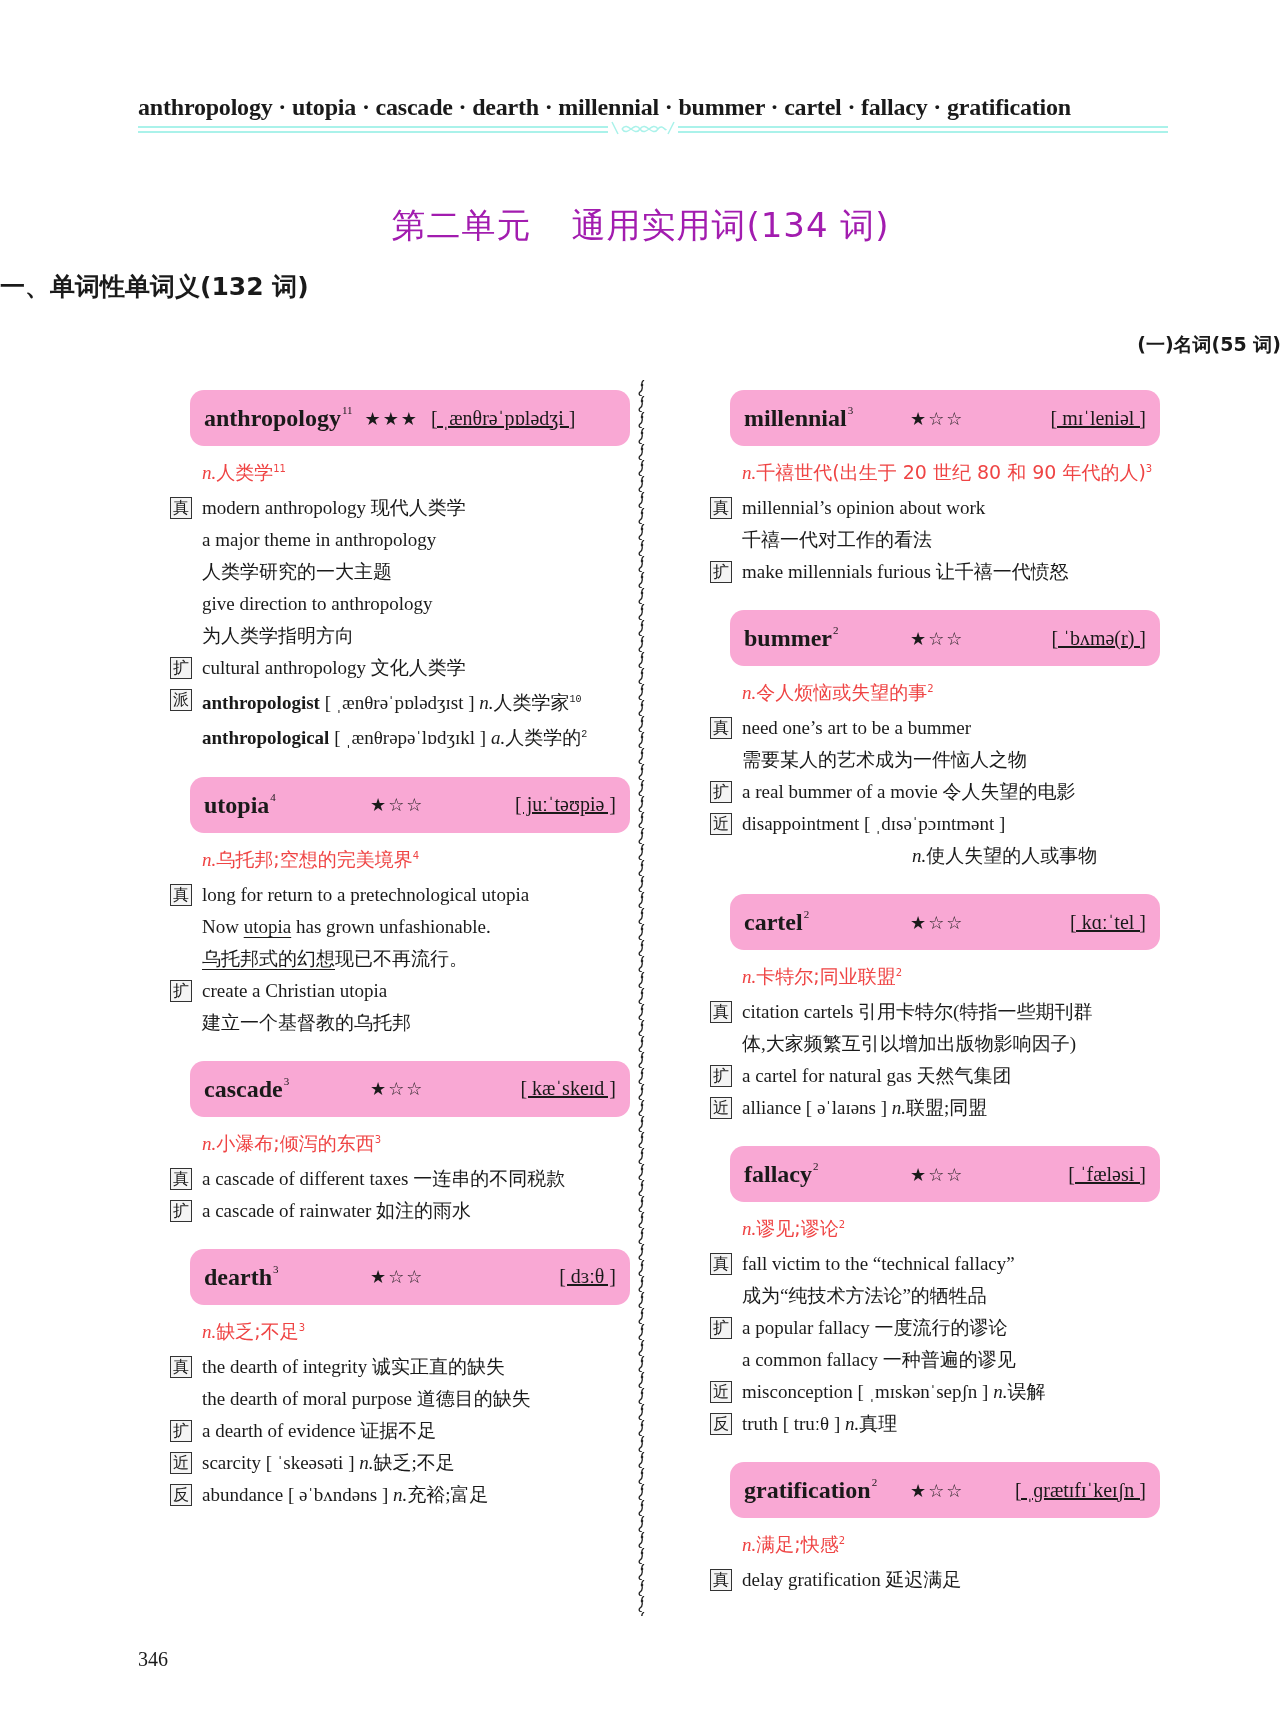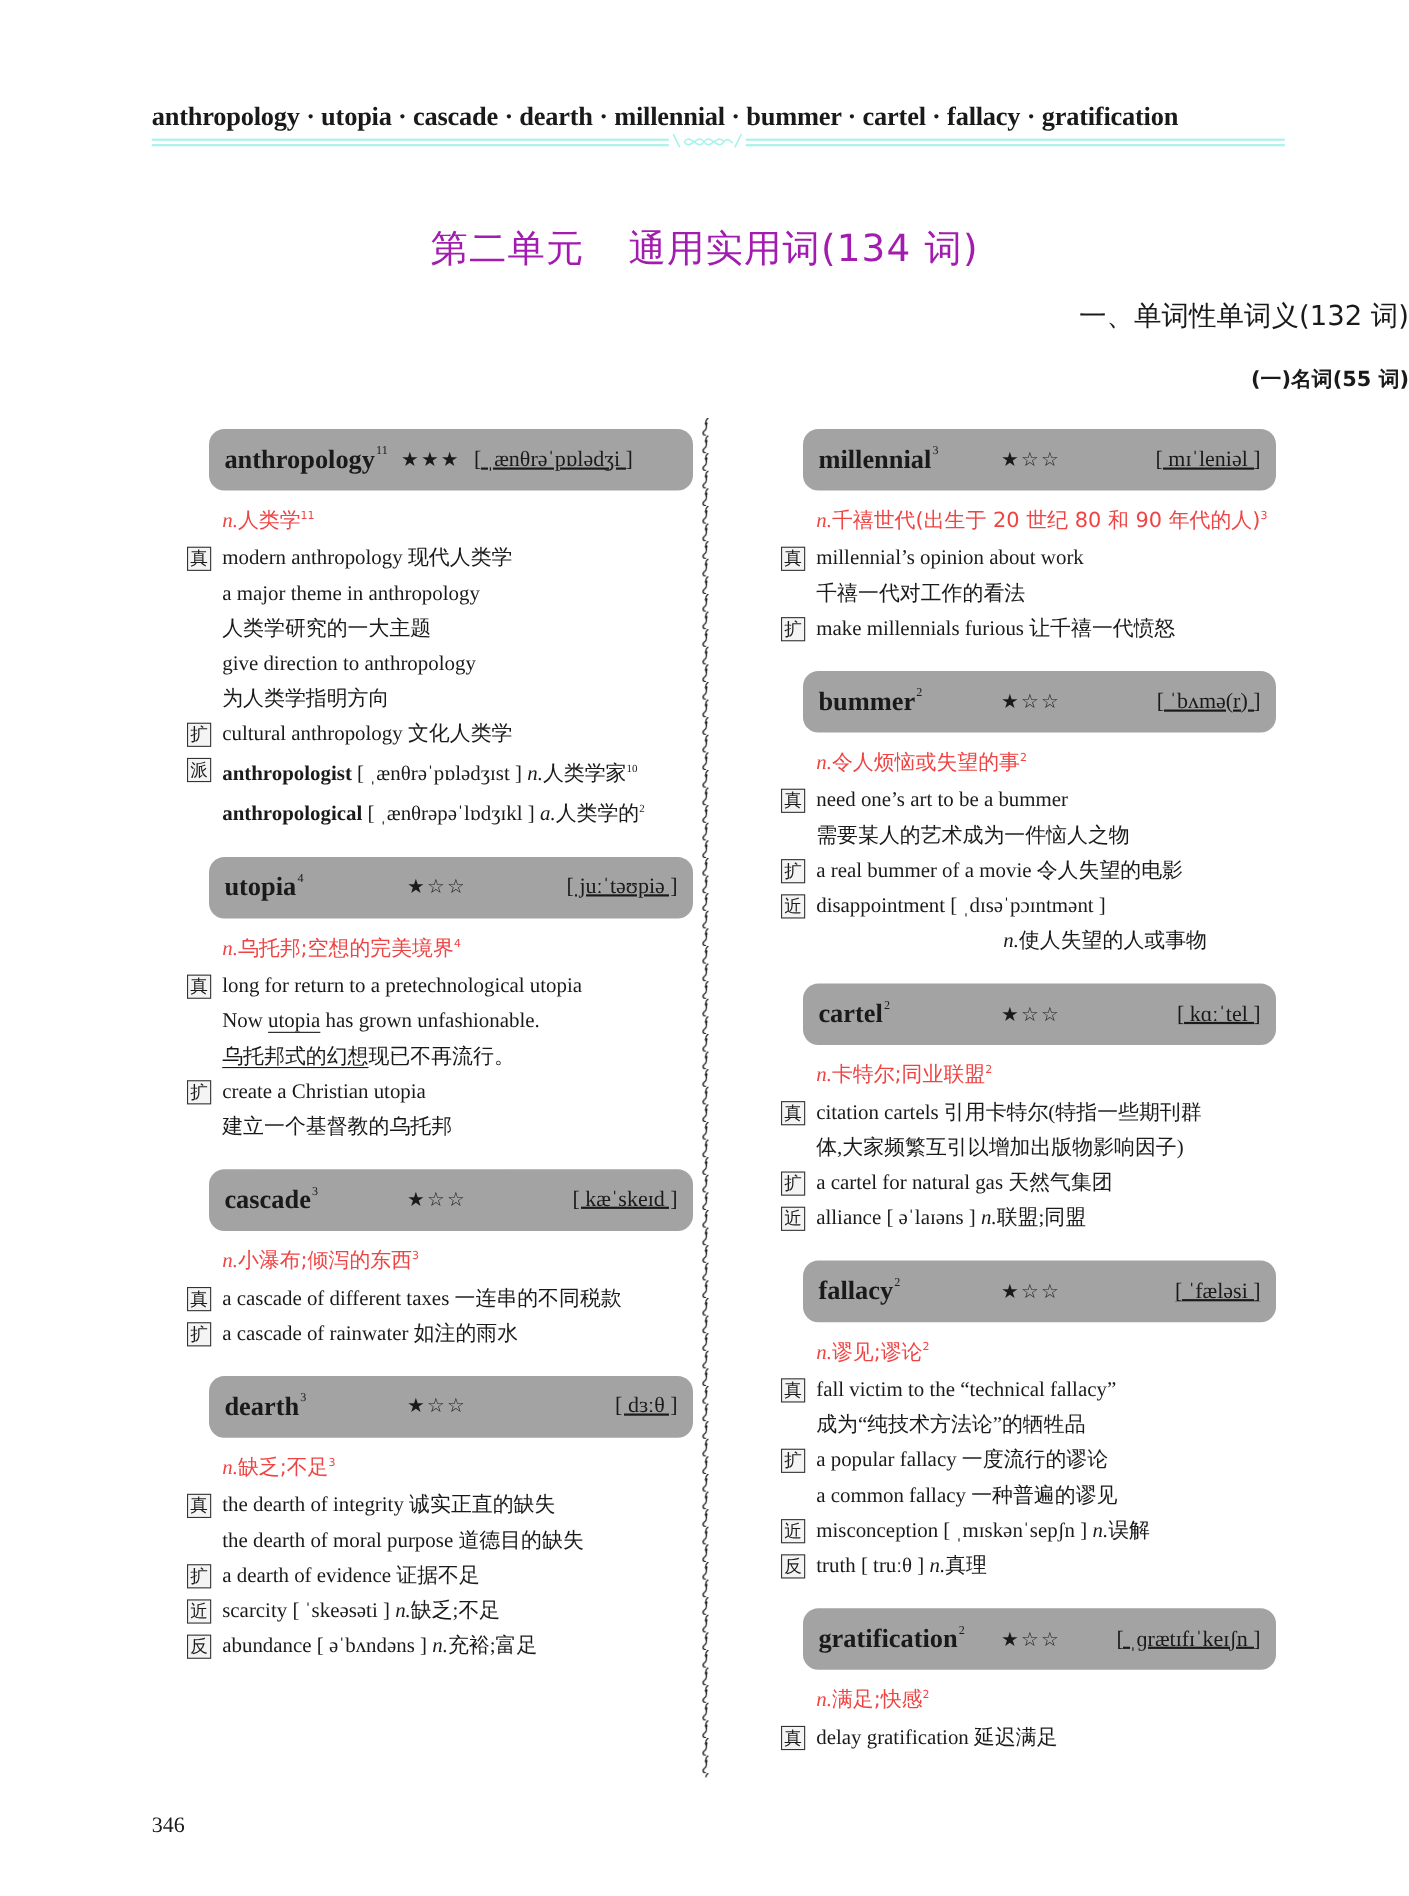--- a/index.html
+++ b/index.html
@@ -7,48 +7,48 @@
          font-family: "Liberation Serif", "DejaVu Serif", serif; color: #1a1a1a; }
   .running-head { position: absolute; left: 138px; top: 94px; font-weight: bold; font-size: 24px;
                   letter-spacing: -0.2px; }
   .head-rule { position: absolute; left: 138px; top: 124px; width: 1030px; height: 10px; }
   .head-rule .l1, .head-rule .l2 { position: absolute; left: 0; width: 100%; height: 2px; background: #aaf2ea; }
   .head-rule .l1 { top: 2px; } .head-rule .l2 { top: 7px; }
   .head-rule .orn { position: absolute; left: 470px; top: -4px; width: 70px; height: 18px; background: #fff; }
   .unit-title { position: absolute; left: 0; width: 100%; top: 203px; text-align: center;
                 font-family: "DejaVu Sans", sans-serif; font-size: 34px; color: #a21caf; letter-spacing: 1px; }
   .unit-title .gap { display: inline-block; width: 40px; }
-  .sec-title { position: absolute; left: 0; width: 100%; top: 270px; text-align: right;
-               font-family: "DejaVu Sans", sans-serif; font-weight: normal; font-size: 25px; }
+  .sec-title { position: absolute; left: 0; width: 100%; top: 270px; text-align: left;
+               font-family: "DejaVu Sans", sans-serif; font-weight: bold; font-size: 25px; }
   .sub-title { position: absolute; left: 0; width: 100%; top: 332px; text-align: right;
                font-family: "DejaVu Sans", sans-serif; font-weight: bold; font-size: 19px; }
   .col { position: absolute; top: 390px; width: 460px; }
   .col-left { left: 170px; }
   .col-right { left: 710px; width: 450px; }
   .divider { position: absolute; left: 636px; top: 380px; width: 12px; height: 1236px; }
   .entry { margin-bottom: 22px; }
-  .headbox { background: #a3a3a3; border-radius: 14px; height: 56px; margin-left: 20px;
+  .headbox { background: #f9a8d4; border-radius: 14px; height: 56px; margin-left: 20px;
              position: relative; display: flex; align-items: center; padding: 0 14px; }
   .word { font-weight: bold; font-size: 24px; }
   .word sup { font-size: 11px; font-weight: normal; vertical-align: 12px; margin-left: 1px; }
   .stars { position: absolute; left: 180px; font-size: 18px; font-family: "DejaVu Sans", sans-serif; letter-spacing: 2px; }
   .stars.three { position: static; margin-left: 12px; }
   .phon { position: absolute; right: 14px; font-size: 20px; text-decoration: underline; }
   .phon.inline { position: static; margin-left: 12px; }
   .def { margin: 14px 0 6px 32px; font-family: "DejaVu Sans", sans-serif; color: #ef4444; font-size: 19px; }
   .def .pos { font-family: "Liberation Serif", serif; font-style: italic; }
   .def sup { font-size: 10px; }
   .line { display: flex; font-size: 19px; line-height: 32px; }
   .tag { width: 22px; height: 22px; border: 1.5px solid #333; box-sizing: border-box; font-size: 16px;
          line-height: 19px; text-align: center; margin: 5px 10px 0 0; flex: none; font-family: "DejaVu Sans", sans-serif; background:#f4f4f4; }
   .notag { width: 32px; flex: none; }
   .txt { flex: 1; }
   .txt b { font-weight: bold; }
   .txt i { font-style: italic; }
-  .txt sup { font-size: 10px; }
+  .txt sup { font-size: 10px; font-family: Liberation Mono, monospace; }
   .u { text-decoration: underline; text-underline-offset: 4px; }
   .indent-far { padding-left: 170px; }
   .page-num { position: absolute; left: 138px; top: 1648px; font-size: 20px; }
 </style>
 </head>
 <body>
 
 <div class="running-head">anthropology · utopia · cascade · dearth · millennial · bummer · cartel · fallacy · gratification</div>
 <div class="head-rule">
   <div class="l1"></div>

